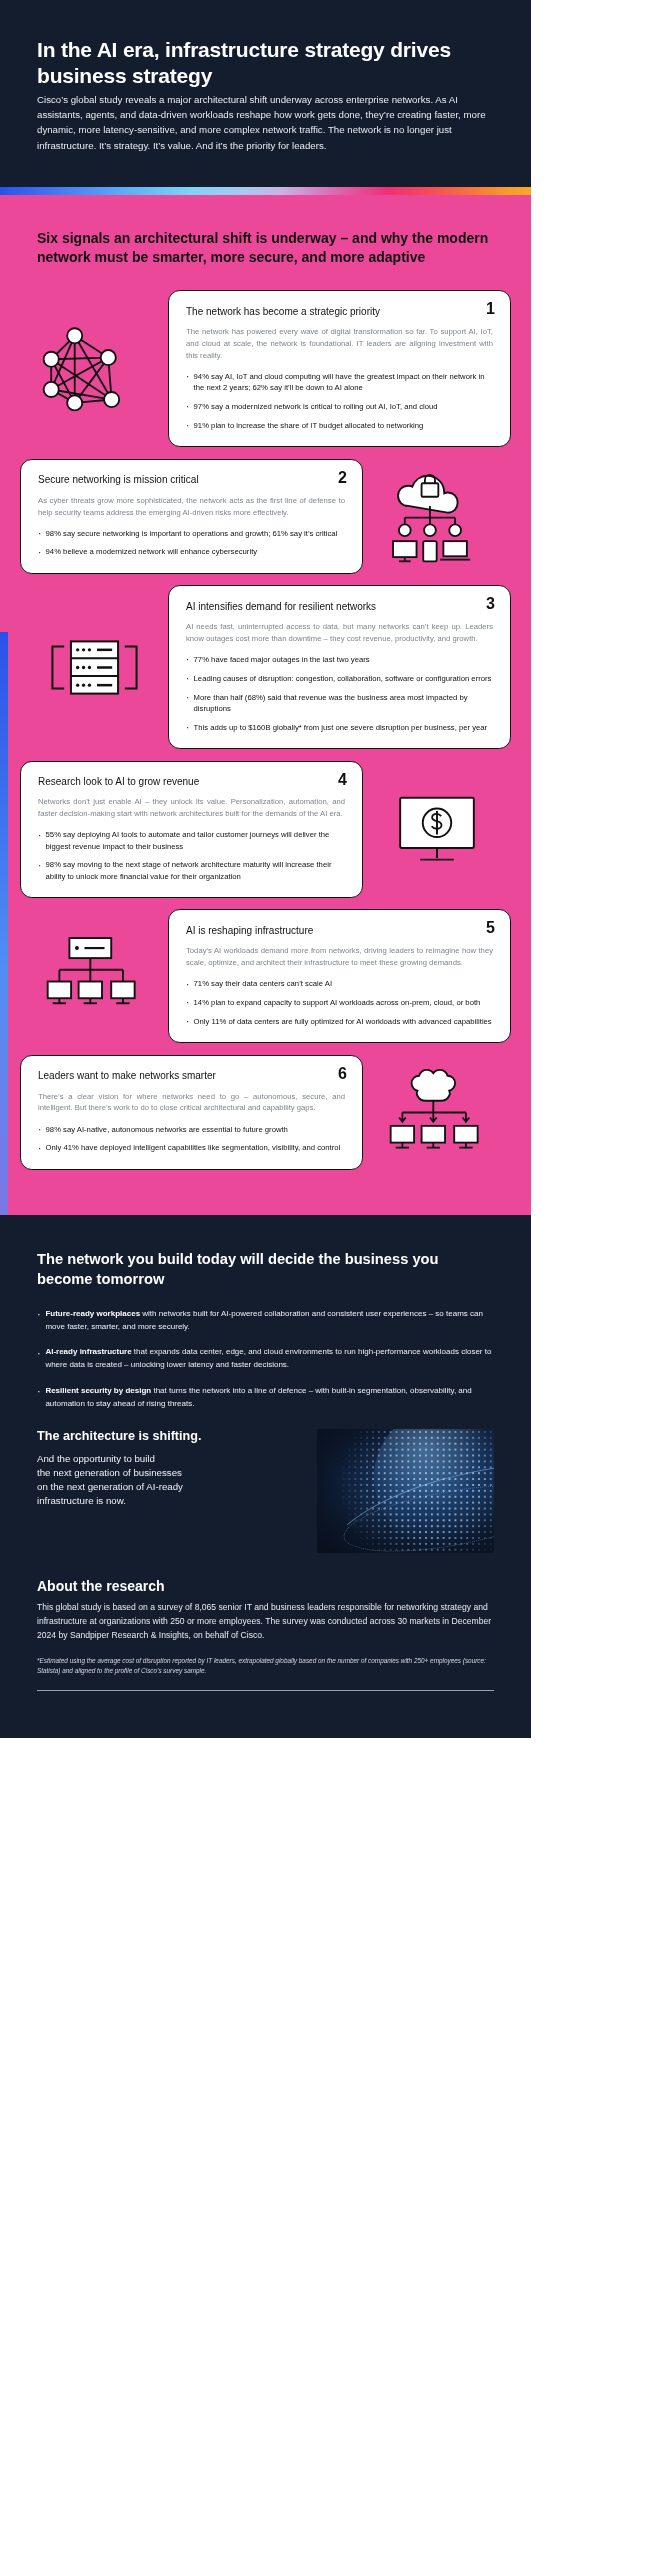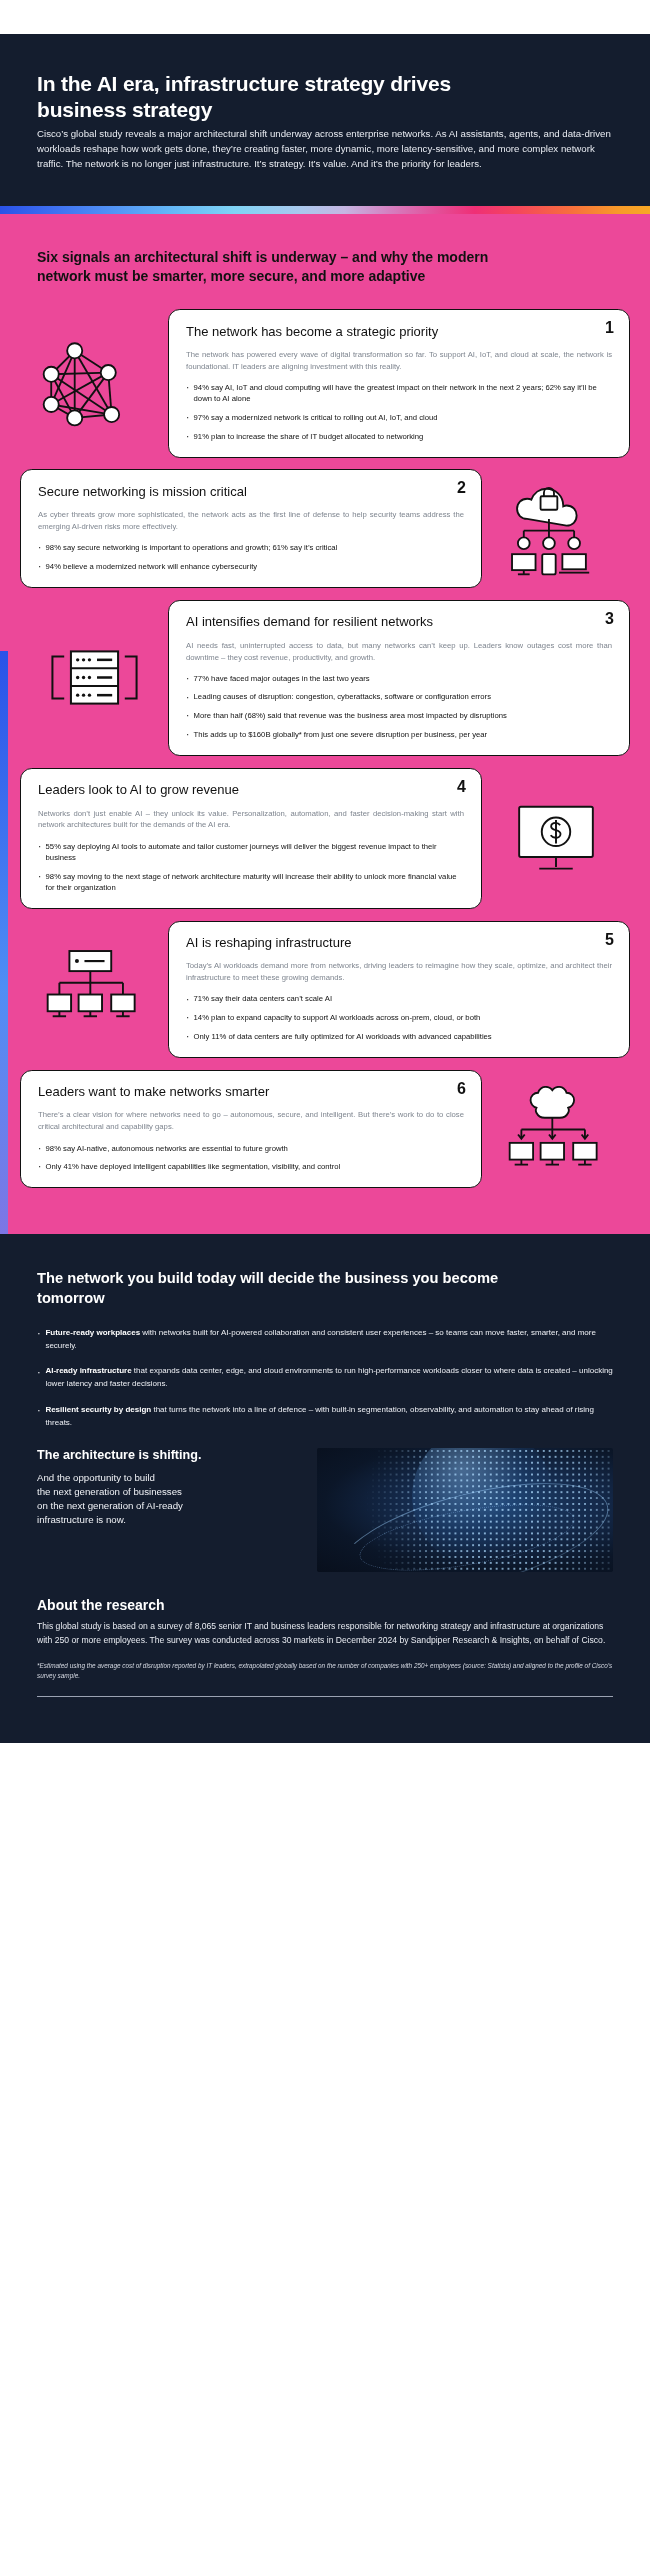--- a/index.html
+++ b/index.html
@@ -4,21 +4,21 @@
 <style>
   * { box-sizing: border-box; margin: 0; padding: 0; }
   html, body { width: 664px; }
   body {
     font-family: "Liberation Sans", sans-serif;
     background: #ffffff;
     width: 664px;
     color: #111;
     -webkit-font-smoothing: antialiased;
   }
-  .page { width: 650px; position: relative; overflow: hidden; margin-top: 34px; }
+  .page { width: 531px; position: relative; overflow: hidden; }
 
   
   .hero {
     background: #141d2e;
     padding: 37px 37px 34px 37px;
     position: relative;
   }
   .hero-title {
     color: #ffffff;
     font-size: 21px;
@@ -97,21 +97,21 @@
   .card {
     flex: 1 1 auto;
     border: 1.3px solid #111;
     border-radius: 11.8px;
     background: #ffffff;
     padding: 13.4px 17px 15px 17px;
     position: relative;
     min-height: 101px;
   }
   .card-title {
-    font-size: 13px;
+    font-size: 10px;
     font-weight: 400;
     color: #111;
     padding-right: 28.6px;
     line-height: 1.3;
   }
   .card-num {
     position: absolute;
     top: 10px;
     right: 15px;
     font-size: 16px;
@@ -390,30 +390,30 @@
             <circle cx="54" cy="62" r="2" fill="#111" stroke="none"></circle>
             <line x1="63" y1="62" x2="81" y2="62" stroke-width="3"></line>
           </svg>
         </div>
         <div class="card">
           <div class="card-title">AI intensifies demand for resilient networks</div>
           <div class="card-num">3</div>
           <p class="card-intro">AI needs fast, uninterrupted access to data, but many networks can’t keep up. Leaders know outages cost more than downtime – they cost revenue, productivity, and growth.</p>
           <ul class="bullets">
             <li>77% have faced major outages in the last two years</li>
-            <li>Leading causes of disruption: congestion, cyberattacks, software or configuration errors</li>
+            <li>Leading causes of disruption: congestion, collaboration, software or configuration errors</li>
             <li>More than half (68%) said that revenue was the business area most impacted by disruptions</li>
             <li>This adds up to $160B globally* from just one severe disruption per business, per year</li>
           </ul>
         </div>
       </div>
 
       <div class="row icon-right">
         <div class="card">
-          <div class="card-title">Leaders look to AI to grow revenue</div>
+          <div class="card-title">Research look to AI to grow revenue</div>
           <div class="card-num">4</div>
           <p class="card-intro">Networks don’t just enable AI – they unlock its value. Personalization, automation, and faster decision-making start with network architectures built for the demands of the AI era.</p>
           <ul class="bullets">
             <li>55% say deploying AI tools to automate and tailor customer journeys will deliver the biggest revenue impact to their business</li>
             <li>98% say moving to the next stage of network architecture maturity will increase their ability to unlock more financial value for their organization</li>
           </ul>
         </div>
         <div class="icon-cell">
           <svg width="94" height="77" viewBox="0 0 112 92" fill="none" stroke="#111" stroke-width="2.3">
             <rect x="12" y="8" width="88" height="60" rx="2" fill="#fff"></rect>

